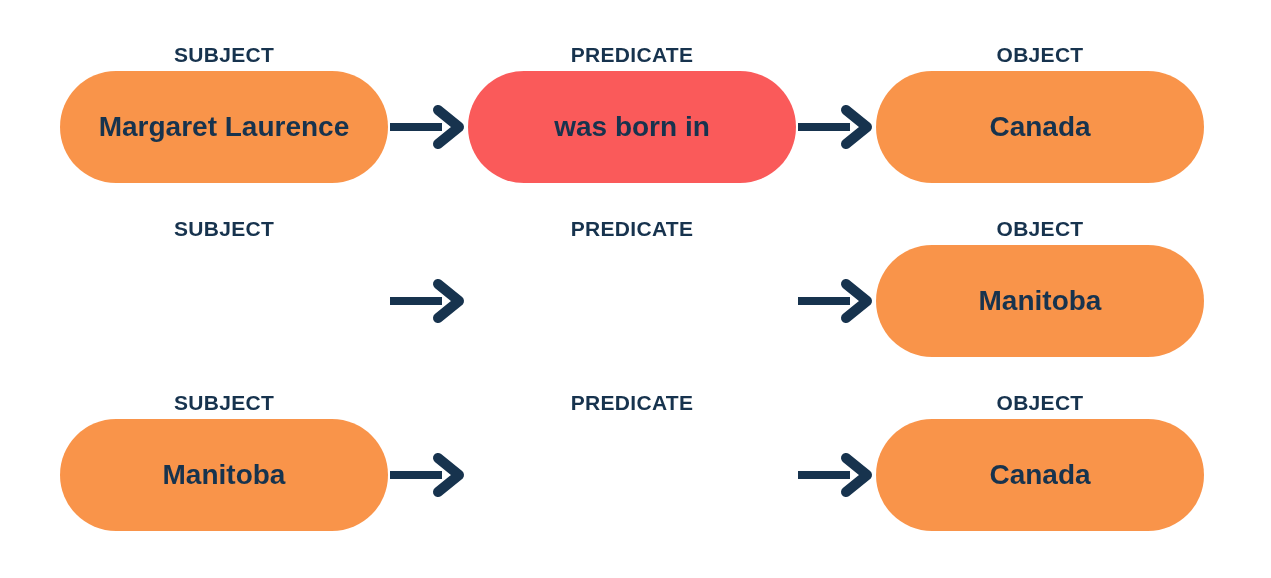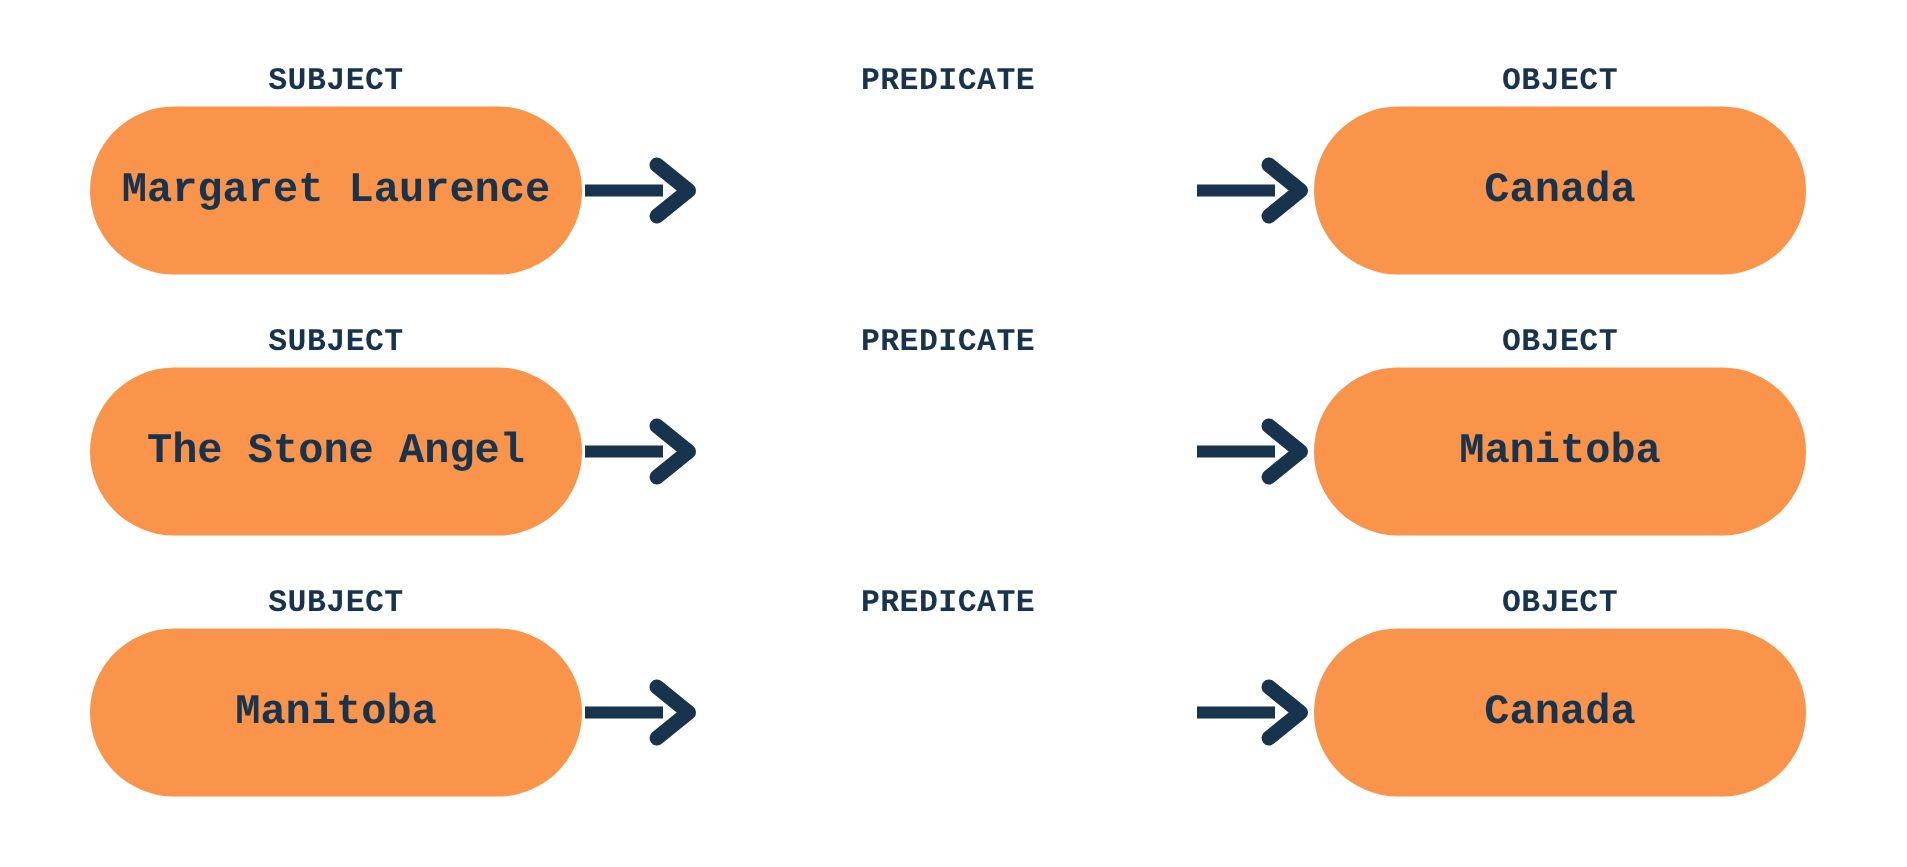--- a/index.html
+++ b/index.html
@@ -19,21 +19,20 @@
   }
   .triple-row{
     display:flex;
     align-items:flex-start;
     margin-bottom:33px;
   }
   .cell{
     display:flex;
     flex-direction:column;
     width:328px;
-    font-family:Liberation Mono, monospace;
   }
   .cell-label{
     font-size:21px;
     font-weight:700;
     color:var(--navy);
     text-align:center;
     height:26px;
     line-height:26px;
     margin-bottom:3px;
     letter-spacing:.3px;
@@ -74,37 +73,37 @@
       <div class="pill pill-subject">Margaret Laurence</div>
     </div>
     <div class="arrow">
       <svg width="80" height="112" viewBox="0 0 80 112">
         <line x1="2" y1="56" x2="54" y2="56" stroke="currentColor" stroke-width="8"></line>
         <polyline points="50,39 71,56 50,73" fill="none" stroke="currentColor" stroke-width="10" stroke-linecap="round" stroke-linejoin="round"></polyline>
       </svg>
     </div>
     <div class="cell">
       <div class="cell-label">PREDICATE</div>
+      <div class="pill pill-predicate">was born in</div>
     </div>
     <div class="arrow">
       <svg width="80" height="112" viewBox="0 0 80 112">
         <line x1="2" y1="56" x2="54" y2="56" stroke="currentColor" stroke-width="8"></line>
         <polyline points="50,39 71,56 50,73" fill="none" stroke="currentColor" stroke-width="10" stroke-linecap="round" stroke-linejoin="round"></polyline>
       </svg>
     </div>
     <div class="cell">
       <div class="cell-label">OBJECT</div>
       <div class="pill pill-object">Canada</div>
     </div>
   </div>
 
   <div class="triple-row">
     <div class="cell">
       <div class="cell-label">SUBJECT</div>
-      <div class="pill pill-subject">The Stone Angel</div>
     </div>
     <div class="arrow">
       <svg width="80" height="112" viewBox="0 0 80 112">
         <line x1="2" y1="56" x2="54" y2="56" stroke="currentColor" stroke-width="8"></line>
         <polyline points="50,39 71,56 50,73" fill="none" stroke="currentColor" stroke-width="10" stroke-linecap="round" stroke-linejoin="round"></polyline>
       </svg>
     </div>
     <div class="cell">
       <div class="cell-label">PREDICATE</div>
     </div>

